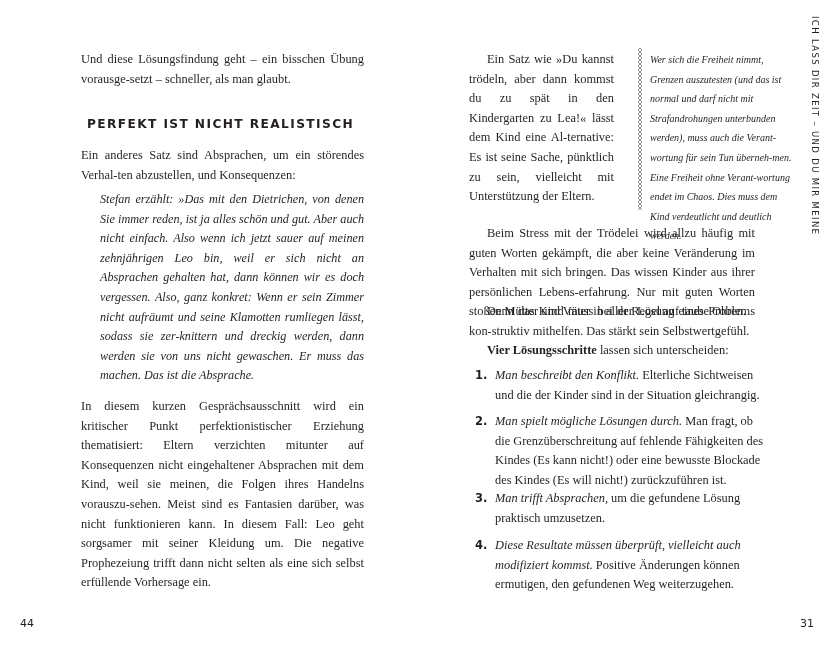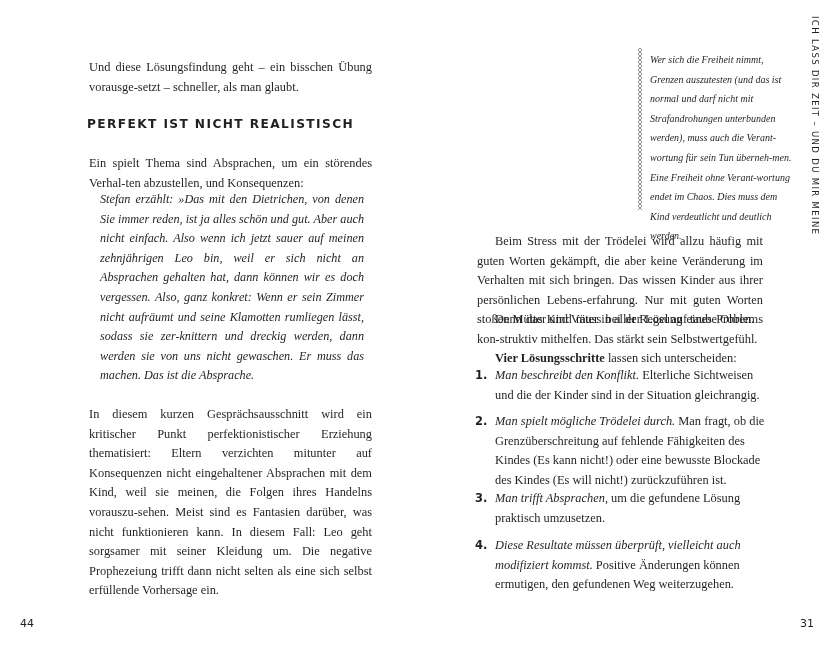--- a/index.html
+++ b/index.html
@@ -2,21 +2,21 @@
 <html><head>
 <meta charset="utf-8">
 <style>
   html, body { margin: 0; padding: 0; background: #ffffff; }
   body { width: 833px; height: 648px; position: relative; overflow: hidden; color: #231f20; }
   .page { position: absolute; top: 0; height: 648px; }
   .page-left { left: 0; width: 416px; }
   .page-right { left: 416px; width: 417px; }
   .para {
     font-family: "Liberation Serif", "DejaVu Serif", serif;
-    font-size: 12.4px; line-height: 19.6px; text-align: justify; margin: 8px;
+    font-size: 12.4px; line-height: 19.6px; text-align: justify; margin: 0;
     hyphens: manual;
   }
   .indent { text-indent: 18px; }
   .left-col { position: absolute; left: 81px; width: 283px; }
   .heading {
     position: absolute; left: 79px; width: 283px; top: 117px; text-align: center;
     font-family: "DejaVu Sans", "Liberation Sans", sans-serif; font-weight: bold;
     font-size: 12.2px; letter-spacing: 1.4px; color: #231f20;
   }
   .quote {
@@ -62,53 +62,54 @@
     transform-origin: 0 0; transform: translate(14px, 0) rotate(90deg);
     font-family: "DejaVu Sans", "Liberation Sans", sans-serif; font-size: 8.6px; letter-spacing: 1.3px; color: #231f20;
   }
 </style>
 </head>
 <body>
 
 <div class="page page-left">
   <p class="para left-col" style="top:50px;">Und diese Lösungsfindung geht – ein bisschen Übung vorausge-setzt – schneller, als man glaubt.</p>
   <div class="heading">PERFEKT IST NICHT REALISTISCH</div>
-  <p class="para left-col" style="top:146px;">Ein spielt Thema sind Absprachen, um ein störendes Verhal-ten abzustellen, und Konsequenzen:</p>
+  <p class="para left-col" style="top:146px;">Ein anderes Satz sind Absprachen, um ein störendes Verhal-ten abzustellen, und Konsequenzen:</p>
   <div class="quote">
     <p>Stefan erzählt: »Das mit den Dietrichen, von denen Sie immer reden, ist ja alles schön und gut. Aber auch nicht einfach. Also wenn ich jetzt sauer auf meinen zehnjährigen Leo bin, weil er sich nicht an Absprachen gehalten hat, dann können wir es doch vergessen. Also, ganz konkret: Wenn er sein Zimmer nicht aufräumt und seine Klamotten rumliegen lässt, sodass sie zer-knittern und dreckig werden, dann werden sie von uns nicht gewaschen. Er muss das machen. Das ist die Absprache.</p>
   </div>
   <p class="para left-col" style="top:397px;">In diesem kurzen Gesprächsausschnitt wird ein kritischer Punkt perfektionistischer Erziehung thematisiert: Eltern verzichten mitunter auf Konsequenzen nicht eingehaltener Absprachen mit dem Kind, weil sie meinen, die Folgen ihres Handelns vorauszu-sehen. Meist sind es Fantasien darüber, was nicht funktionieren kann. In diesem Fall: Leo geht sorgsamer mit seiner Kleidung um. Die negative Prophezeiung trifft dann nicht selten als eine sich selbst erfüllende Vorhersage ein.</p>
   <div class="page-num" style="left:20px;">44</div>
 </div>
 
 <div class="running-head">
   <span>ICH LASS DIR ZEIT – UND DU MIR MEINE</span>
 </div>
 
 <div class="page page-right"></div>
 
 <div class="narrow-col">
+  <p class="para indent">Ein Satz wie »Du kannst trödeln, aber dann kommst du zu spät in den Kindergarten zu Lea!« lässt dem Kind eine Al-ternative: Es ist seine Sache, pünktlich zu sein, vielleicht mit Unterstützung der Eltern.</p>
 </div>
 
 <div class="sidebar">
   <div class="sidebar-border"></div>
   <div class="sidebar-text">Wer sich die Freiheit nimmt, Grenzen auszutesten (und das ist normal und darf nicht mit Strafandrohungen unterbunden werden), muss auch die Verant-wortung für sein Tun überneh-men. Eine Freiheit ohne Verant-wortung endet im Chaos. Dies muss dem Kind verdeutlicht und deutlich werden.</div>
 </div>
 
 <p class="para right-col indent" style="top:224px;">Beim Stress mit der Trödelei wird allzu häufig mit guten Worten gekämpft, die aber keine Veränderung im Verhalten mit sich bringen. Das wissen Kinder aus ihrer persönlichen Lebens-erfahrung. Nur mit guten Worten stoßen Mütter und Väter in aller Regel auf taube Ohren.</p>
 <p class="para right-col indent" style="top:302px;">Denn das Kind muss bei der Lösung eines Problems kon-struktiv mithelfen. Das stärkt sein Selbstwertgefühl.</p>
 <p class="para right-col indent" style="top:341px;"><b>Vier Lösungsschritte</b><span> lassen sich unterscheiden:</span></p>
 
 <div class="step" style="top:366px;">
   <span class="step-num">1.</span>
   <div class="step-body"><i>Man beschreibt den Konflikt.</i><span> Elterliche Sichtweisen und die der Kinder sind in der Situation gleichrangig.</span></div>
 </div>
 <div class="step" style="top:412px;">
   <span class="step-num">2.</span>
-  <div class="step-body"><i>Man spielt mögliche Trödelei durch.</i><span> Man fragt, ob die Grenzüberschreitung auf fehlende Fähigkeiten des Kindes (Es kann nicht!) oder eine bewusste Blockade des Kindes (Es will nicht!) zurückzuführen ist.</span></div>
+  <div class="step-body"><i>Man spielt mögliche Lösungen durch.</i><span> Man fragt, ob die Grenzüberschreitung auf fehlende Fähigkeiten des Kindes (Es kann nicht!) oder eine bewusste Blockade des Kindes (Es will nicht!) zurückzuführen ist.</span></div>
 </div>
 <div class="step" style="top:489px;">
   <span class="step-num">3.</span>
   <div class="step-body"><i>Man trifft Absprachen,</i><span> um die gefundene Lösung praktisch umzusetzen.</span></div>
 </div>
 <div class="step" style="top:536px;">
   <span class="step-num">4.</span>
   <div class="step-body"><i>Diese Resultate müssen überprüft, vielleicht auch modifiziert kommst.</i><span> Positive Änderungen können ermutigen, den gefundenen Weg weiterzugehen.</span></div>
 </div>
 

